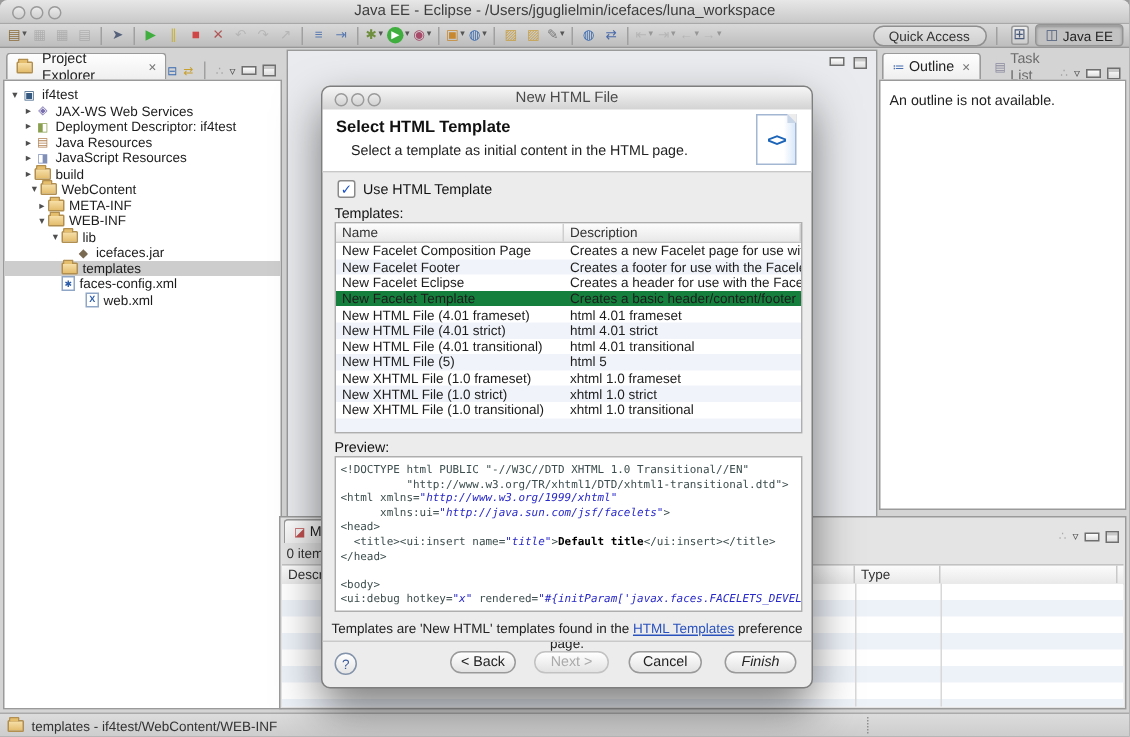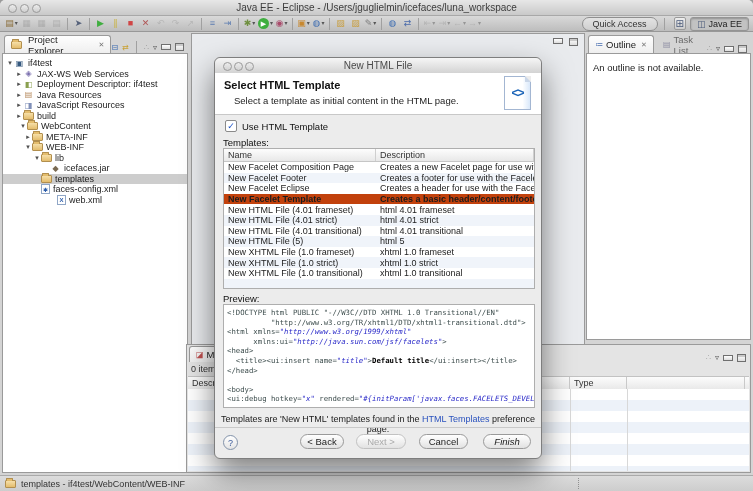--- a/index.html
+++ b/index.html
@@ -109,32 +109,32 @@
     display:inline-flex;align-items:center;justify-content:center;font-size:9px;color:#1c52c8;line-height:10px;}
   .lbl{position:absolute;font-size:9.5px;color:#111;}
   .tpl-table{position:absolute;left:8px;top:90px;width:312px;height:141px;background:#fff;
     border:1px solid #aeaeae;box-sizing:border-box;overflow:hidden;}
   .tt-header{display:flex;height:12px;background:linear-gradient(#fdfdfd,#e8e8e8);
     border-bottom:1px solid #c6c6c6;}
   .tt-hcell{font-size:9px;color:#333;padding:0 4px;line-height:12px;box-sizing:border-box;
     border-right:1px solid #cfcfcf;overflow:hidden;white-space:nowrap;}
   .tt-row{display:flex;height:10.6px;align-items:center;}
   .tt-row:nth-child(even){background:#f0f4fa;}
-  .tt-row.sel{background:#c2410c;font-weight:bold;}
+  .tt-row.sel{background:#15803d;}
   .tt-cell{font-size:9px;color:#1c1c1c;padding:0 4px;box-sizing:border-box;
     overflow:hidden;white-space:nowrap;}
   .preview-box{position:absolute;left:8px;top:246px;width:312px;height:104px;background:#fff;
     border:1px solid #aeaeae;box-sizing:border-box;overflow:hidden;padding:3px 0 0 3px;}
   .cl{font-family:"DejaVu Sans Mono",monospace;font-size:7.3px;line-height:9.6px;
     white-space:pre;color:#3d4d4d;}
   .c-p{color:#3d4d4d;}
   .c-s{color:#2828c8;font-style:italic;}
   .c-b{color:#000;font-weight:bold;}
   .dlg-note{position:absolute;left:0;right:0;top:356px;text-align:center;font-size:9px;color:#222;}
-  .dlg-note a{color:#2a52be;text-align:right;}
+  .dlg-note a{color:#2a52be;text-decoration:underline;text-align:right;}
   .dlg-btnbar-sep{position:absolute;left:0;right:0;top:369px;border-top:1px solid #c9c9c9;}
   .help-circle{position:absolute;left:8px;top:377px;width:13px;height:13px;border-radius:50%;
     border:1px solid #8393aa;background:linear-gradient(#fff,#e4e4e4);color:#3a5a9a;
     font-size:9px;display:flex;align-items:center;justify-content:center;}
   .mac-btn{position:absolute;top:376px;height:15px;border:1px solid #9a9a9a;border-radius:8px;
     background:linear-gradient(#ffffff,#e2e2e2);font-size:9.5px;color:#222;
     display:flex;align-items:center;justify-content:center;box-sizing:border-box;
     font-family:"Liberation Sans",sans-serif;}
   .mac-btn.dis{color:#aaa;border-color:#c2c2c2;}
 </style>

